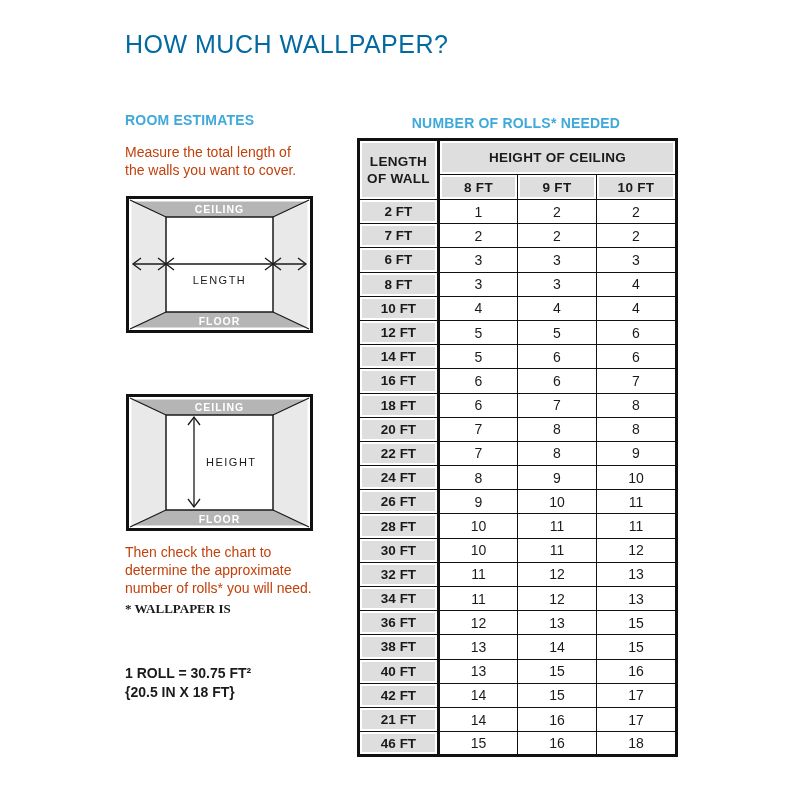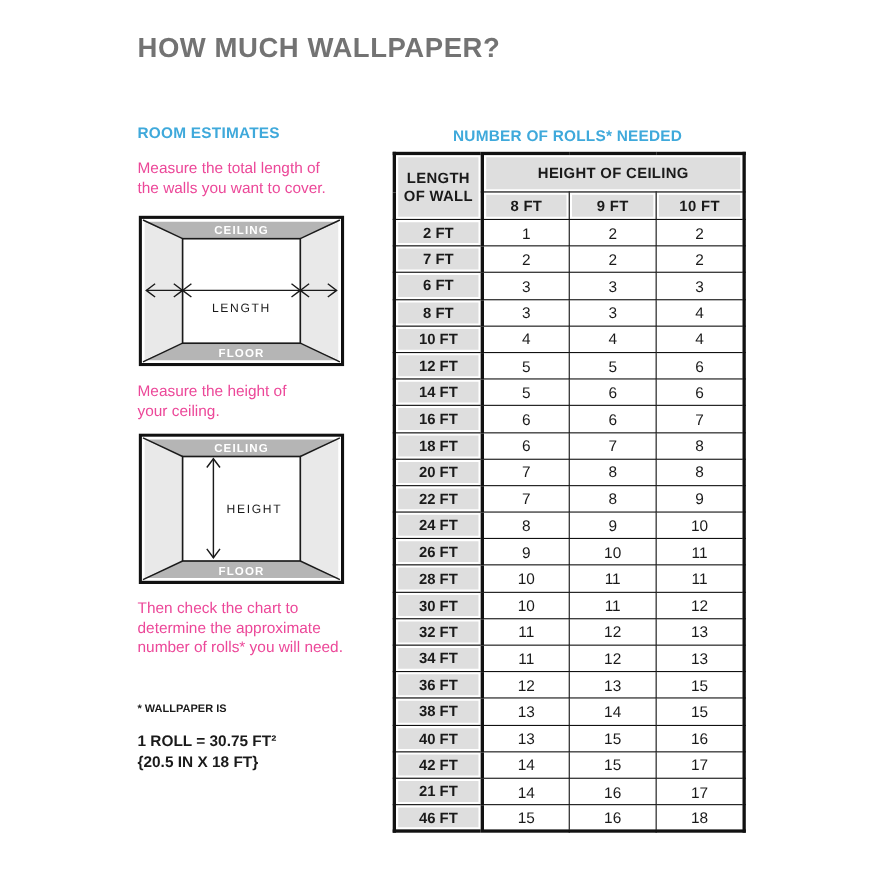--- a/index.html
+++ b/index.html
@@ -10,49 +10,49 @@
     height: 800px;
     background: #ffffff;
     font-family: "Liberation Sans", sans-serif;
     color: #1a1a1a;
     overflow: hidden;
   }
   .page-title {
     position: absolute;
     left: 125px; top: 30px;
     font-size: 25px;
-    font-weight: bold;
+    font-weight: normal;
     letter-spacing: 0.5px;
-    color: #737373;
+    color: #0369a1;
   }
   .section-heading {
     font-size: 14px;
     font-weight: bold;
     letter-spacing: 0.2px;
     color: #3FA9DB;
   }
   .left-heading { position: absolute; left: 125px; top: 112px; }
   .right-heading {
     position: absolute; left: 357px; top: 115px;
     width: 318px; text-align: center;
   }
   .para {
     position: absolute;
     left: 125px;
     font-size: 14px;
     line-height: 18px;
     white-space: pre-line;
-    color: #ec4899;
+    color: #c2410c;
   }
   .para1 { top: 143px; }
   .para2 { top: 346px; }
   .para3 { top: 543px; }
   .footnote {
-    position: absolute; left: 125px; top: 635px;
-    font-size: 10px; font-weight: bold; line-height: 19px;
+    position: absolute; left: 125px; top: 599px;
+    font-size: 13px; font-weight: bold; line-height: 19px; font-family: Liberation Serif, serif;
   }
   .footnote .indent { padding-left: 10px; }
   .roll-info {
     position: absolute; left: 125px; top: 664px;
     font-size: 14px; font-weight: bold; line-height: 19px;
   }
   .diagram { position: absolute; left: 126px; }
   .diagram1 { top: 196px; }
   .diagram2 { top: 394px; }
 
@@ -126,22 +126,20 @@
       <polyline points="15,62 7,68 15,74"></polyline>
       <polyline points="32,62 40,68 32,74"></polyline>
       <polyline points="48,62 40,68 48,74"></polyline>
       <polyline points="139,62 147,68 139,74"></polyline>
       <polyline points="155,62 147,68 155,74"></polyline>
       <polyline points="172,62 180,68 172,74"></polyline>
     </g>
     <text x="93.5" y="88" text-anchor="middle" fill="#1a1a1a" font-size="11" letter-spacing="1.5">LENGTH</text>
   </svg>
 
-  <p class="para para2">Measure the height of
-your ceiling.</p>
 
   <svg class="diagram diagram2" width="187" height="137" viewBox="0 0 187 137">
     <rect x="1.5" y="1.5" width="184" height="134" fill="#ffffff" stroke="#111111" stroke-width="3"></rect>
     <polygon points="5,5.5 182,5.5 146,21 41,21" fill="#B5B5B5"></polygon>
     <polygon points="5,131.5 182,131.5 146,116 41,116" fill="#B5B5B5"></polygon>
     <polygon points="5.5,6 40,21.5 40,115.5 5.5,131" fill="#E9E9E9"></polygon>
     <polygon points="181.5,6 147,21.5 147,115.5 181.5,131" fill="#E9E9E9"></polygon>
     <rect x="40" y="21" width="107" height="95" fill="#ffffff" stroke="#1a1a1a" stroke-width="1.5"></rect>
     <g stroke="#1a1a1a" stroke-width="1.3">
       <line x1="4" y1="4" x2="40" y2="21"></line>

